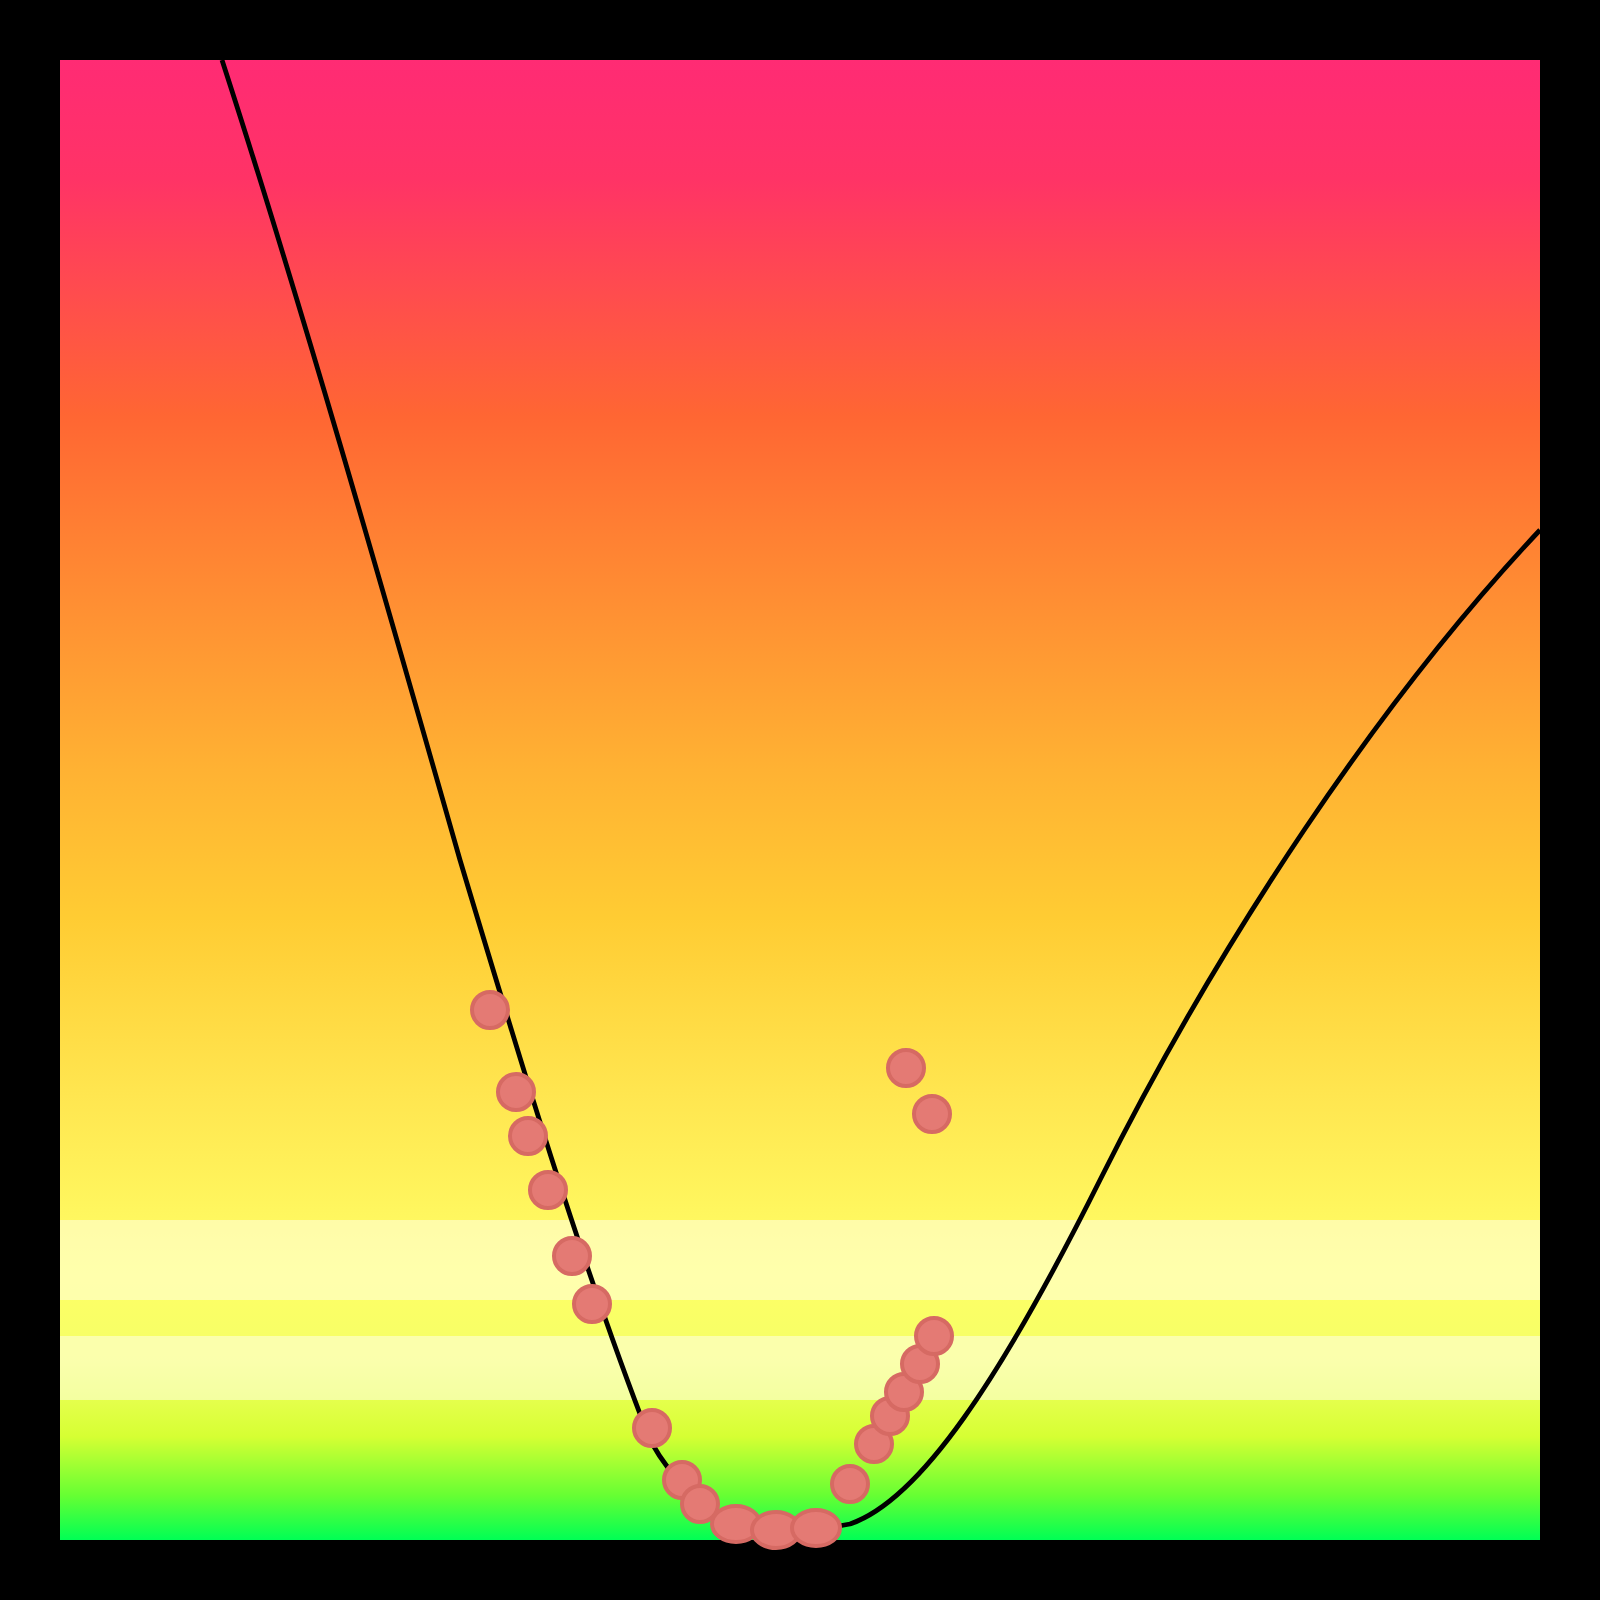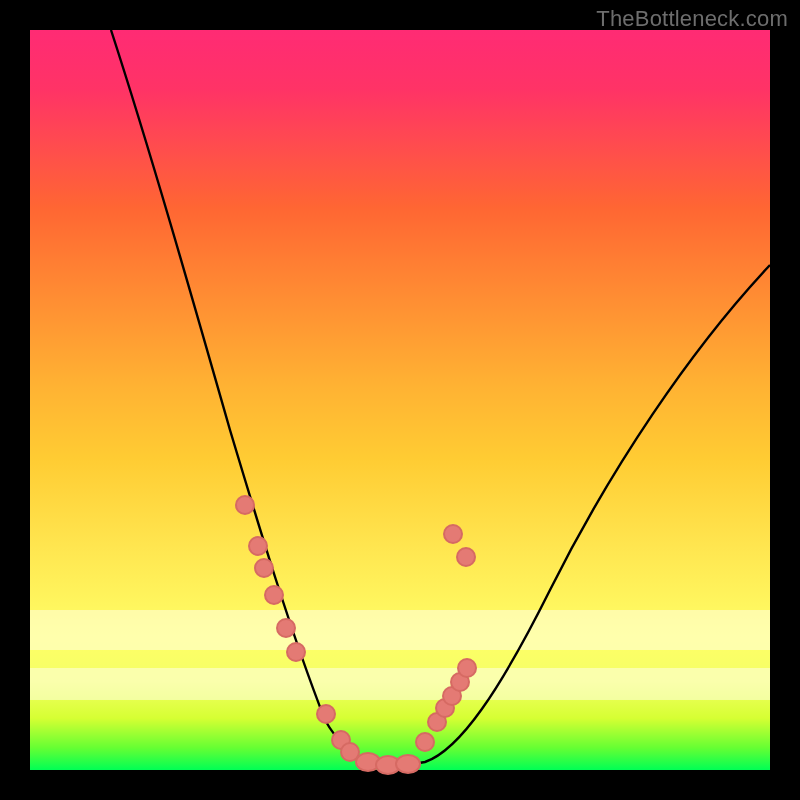--- a/index.html
+++ b/index.html
@@ -104,15 +104,14 @@
         <circle cx="430" cy="652" r="9"></circle>
         <circle cx="437" cy="638" r="9"></circle>
 
         <circle cx="436" cy="527" r="9"></circle>
         <circle cx="423" cy="504" r="9"></circle>
       </g>
     </svg>
 
   </div>
 
-  <div class="watermark">TheBottleneck.com</div>
 
 </div>
 
 </body></html>

